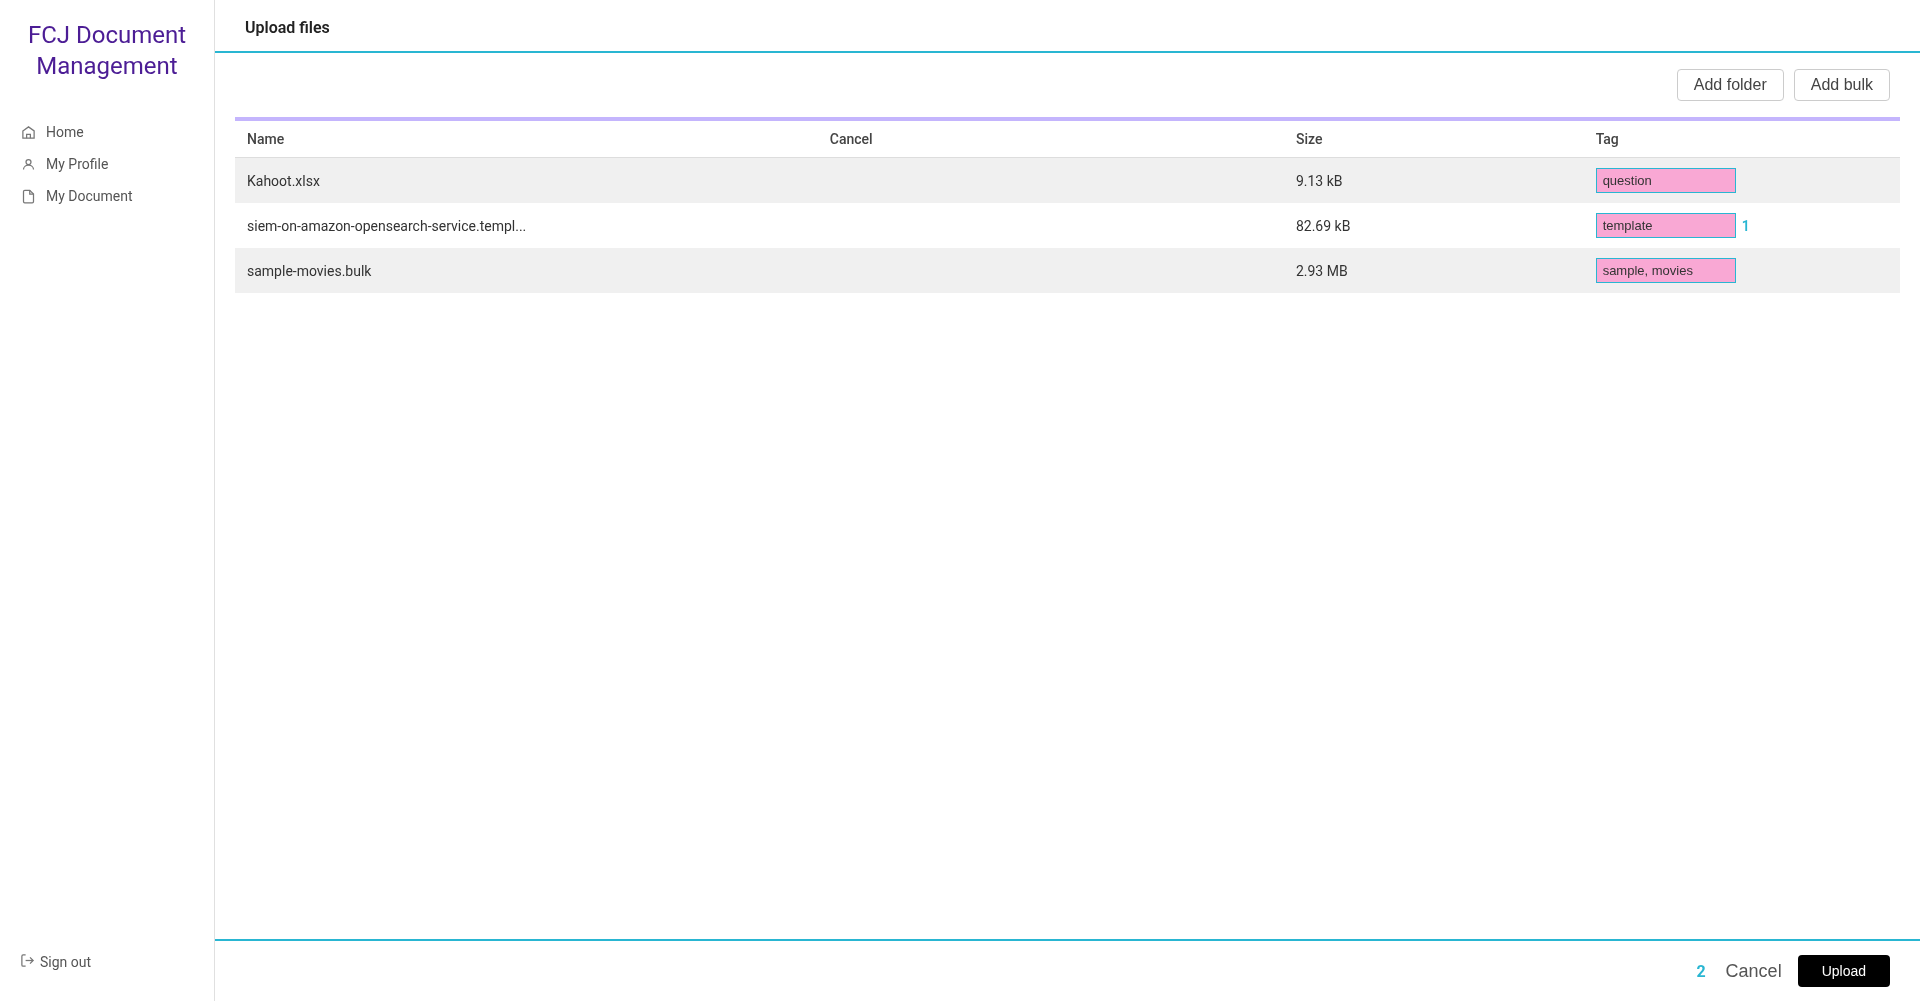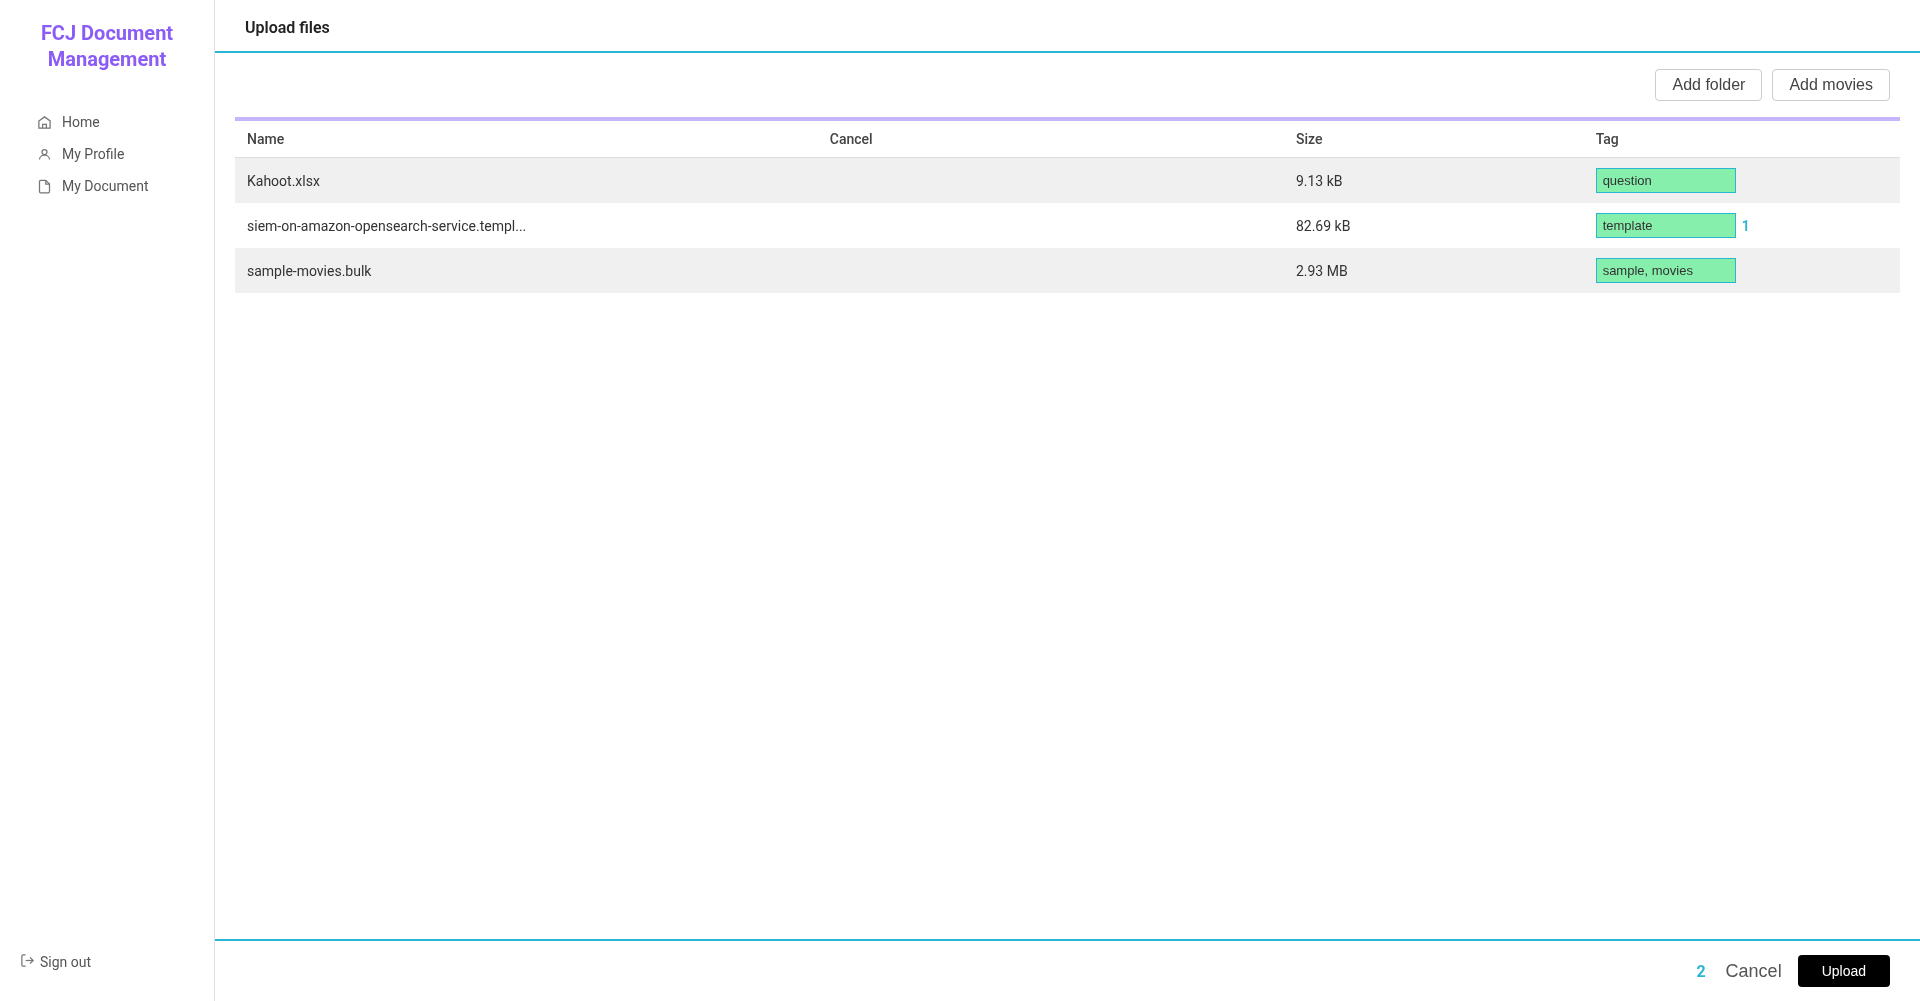--- a/index.html
+++ b/index.html
@@ -13,39 +13,38 @@
       border-right: 1px solid #e0e0e0;
       display: flex;
       flex-direction: column;
       padding-top: 0;
     }
     #sidebar-logo {
       padding: 20px 20px 24px 20px;
       text-align: center;
     }
     #sidebar-logo span {
-      color: #8b5cf6;
-      font-size: 20px;
-      font-weight: 700;
+      color: #4c1d95;
+      font-size: 24px;
+      font-weight: 400;
       line-height: 1.3;
       display: block;
     }
     .sidebar-nav {
       flex: 1;
       padding: 10px 0;
     }
     .sidebar-item {
       display: flex;
       align-items: center;
       gap: 10px;
       padding: 8px 20px;
       cursor: pointer;
       color: #555;
       font-size: 14px;
-      margin-left: 16px;
     }
     .sidebar-item .sidebar-icon {
       width: 16px;
       height: 16px;
       flex-shrink: 0;
       display: flex; align-items: center; justify-content: center;
     }
     .sidebar-bottom {
       padding: 16px 20px 30px 20px;
     }
@@ -135,21 +134,21 @@
       align-items: center;
       gap: 6px;
     }
     .tag-input {
       border: 1px solid #29b6d2;
       padding: 4px 6px;
       font-size: 13px;
       outline: none;
       width: 140px;
       color: #333;
-      background: #86efac;
+      background: #f9a8d4;
     }
     .tag-count {
       color: #29b6d2;
       font-weight: 600;
       font-size: 14px;
     }
 
     
     .main-footer {
       border-top: 2px solid #29b6d2;
@@ -240,21 +239,21 @@
 </div>
 
 <div id="main">
   <div class="main-header">
     <h1>Upload files</h1>
   </div>
 
   <div class="main-body">
     <div class="toolbar">
       <button class="btn-outline">Add folder</button>
-      <button class="btn-outline">Add movies</button>
+      <button class="btn-outline">Add bulk</button>
     </div>
 
     <table class="file-table">
       <thead>
         <tr>
           <th class="col-name">Name</th>
           <th class="col-folder">Cancel</th>
           <th class="col-size">Size</th>
           <th class="col-tag">Tag</th>
         </tr>

